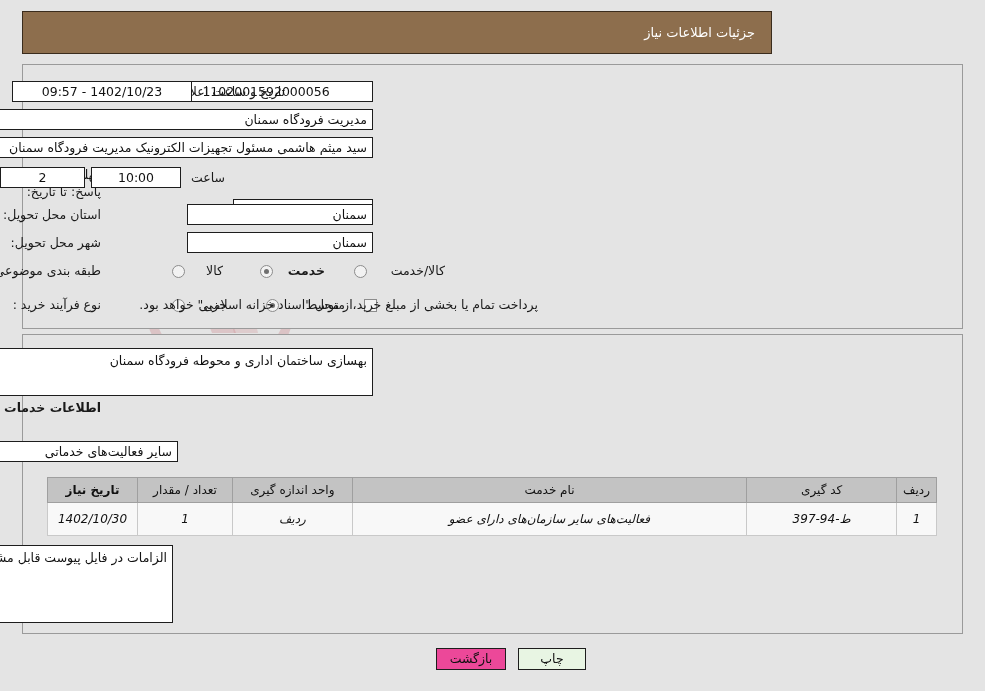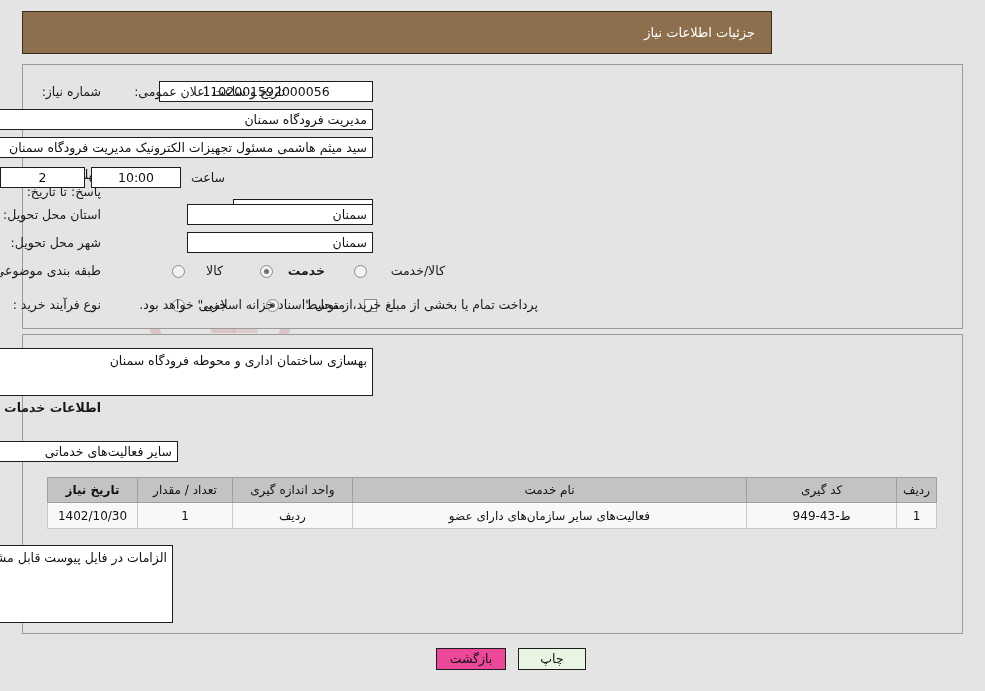--- a/index.html
+++ b/index.html
@@ -147,24 +147,25 @@
     border: 1px solid #9f9f9f;
     font-weight: normal;
     color: #111;
     height: 25px;
     padding: 0 4px;
     text-align: center;
   }
   .tbl td {
     background: #f8f8f8;
     border: 1px solid #c9c9c9;
-    height: 26px;
+    height: 33px;
     padding: 0 4px;
     text-align: center;
     color: #111;
+    font-style: italic;
   }
   .cell-ltr { direction: ltr; }
 
   
   .btn {
     position: absolute;
     height: 22px;
     border: 1px solid #1d1d1d;
     font-family: "DejaVu Sans", "Liberation Sans", sans-serif;
     font-size: 12.5px;
@@ -197,20 +198,21 @@
   <div class="header-bar">
     <span>جزئیات اطلاعات نیاز</span>
   </div>
 
   <div class="panel" id="panel-top"></div>
 
   <div class="lbl" style="right:884px; top:84px;">شماره نیاز:</div>
   <input class="inp center" readonly="" style="right: 612px; top: 81px; width: 214px;" value="1102001592000056">
 
   <div class="lbl" style="right:700px; top:84px;">تاریخ و ساعت اعلان عمومی:</div>
+  <input class="inp center ltr" readonly="" style="right: 793px; top: 81px; width: 180px;" value="09:57 - 1402/10/23">
 
   <div class="lbl" style="right:884px; top:112px;">نام دستگاه خریدار:</div>
   <input class="inp right" readonly="" style="right: 612px; top: 109px; width: 747px;" value="مدیریت فرودگاه سمنان">
 
   <div class="lbl" style="right:884px; top:140px;">ایجاد کننده درخواست:</div>
   <input class="inp right" readonly="" style="right: 612px; top: 137px; width: 604px;" value="سید میثم هاشمی مسئول تجهیزات الکترونیک مدیریت فرودگاه سمنان">
 
   <div class="lbl" style="right:884px; top:167px; width:95px; white-space:normal; text-align:right;">مهلت ارسال پاسخ: تا تاریخ:</div>
   <input class="inp center ltr" readonly="" style="right: 612px; top: 167px; width: 140px; margin-top: 32px;" value="1402/10/26">
   <div class="lbl" style="right:760px; top:170px;">ساعت</div>
@@ -262,21 +264,21 @@
         <th style="width:150px;">کد گیری</th>
         <th style="width:395px;">نام خدمت</th>
         <th style="width:120px;">واحد اندازه گیری</th>
         <th style="width:95px;">تعداد / مقدار</th>
         <th style="width:90px;font-weight:bold;">تاریخ نیاز</th>
       </tr>
     </thead>
     <tbody>
       <tr>
         <td>1</td>
-        <td class="cell-ltr">ط-43-949</td>
+        <td class="cell-ltr">ط-94-397</td>
         <td>فعالیت‌های سایر سازمان‌های دارای عضو</td>
         <td>ردیف</td>
         <td>1</td>
         <td class="cell-ltr">1402/10/30</td>
       </tr>
     </tbody>
   </table>
 
   <div class="lbl bold" style="right:884px; top:580px;">توضیحات خریدار:</div>
   <textarea class="inp right" readonly="" style="right: 812px; top: 545px; width: 776px; height: 78px;">الزامات در فایل پیوست قابل مشاهده می باشد . در صورت الصاق نکردن مستندات درخواستی تامین کننده ابطال می گردد .</textarea>

